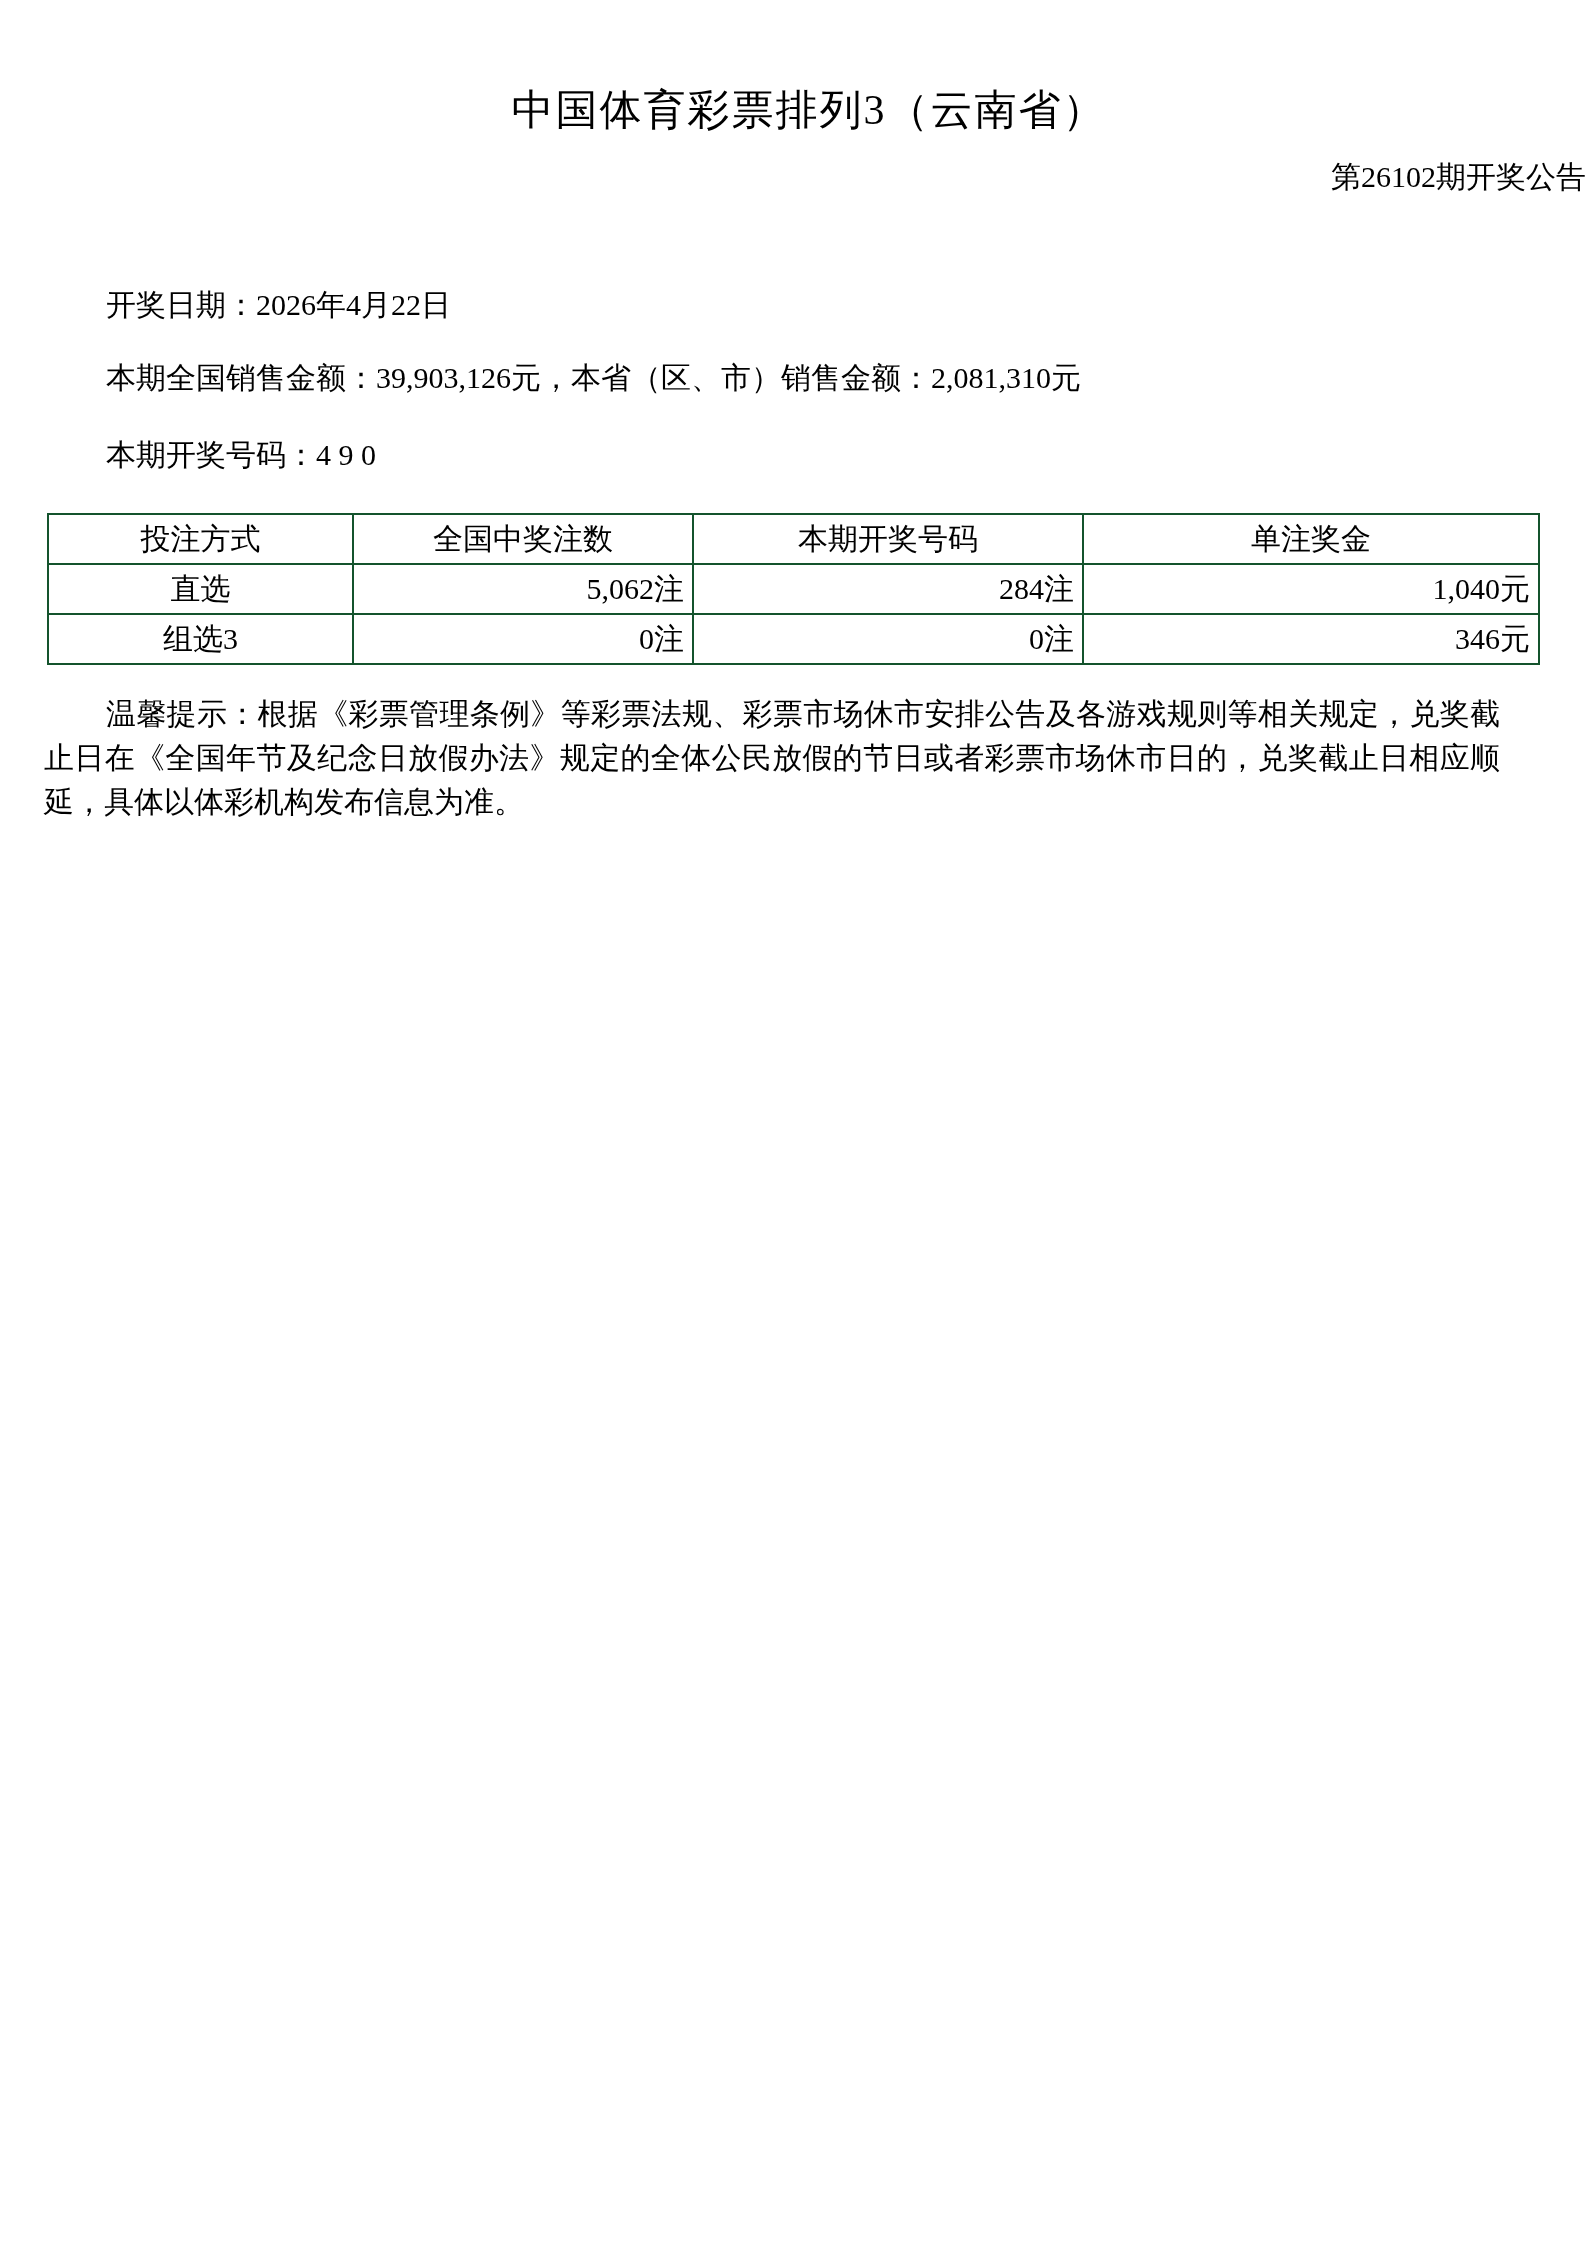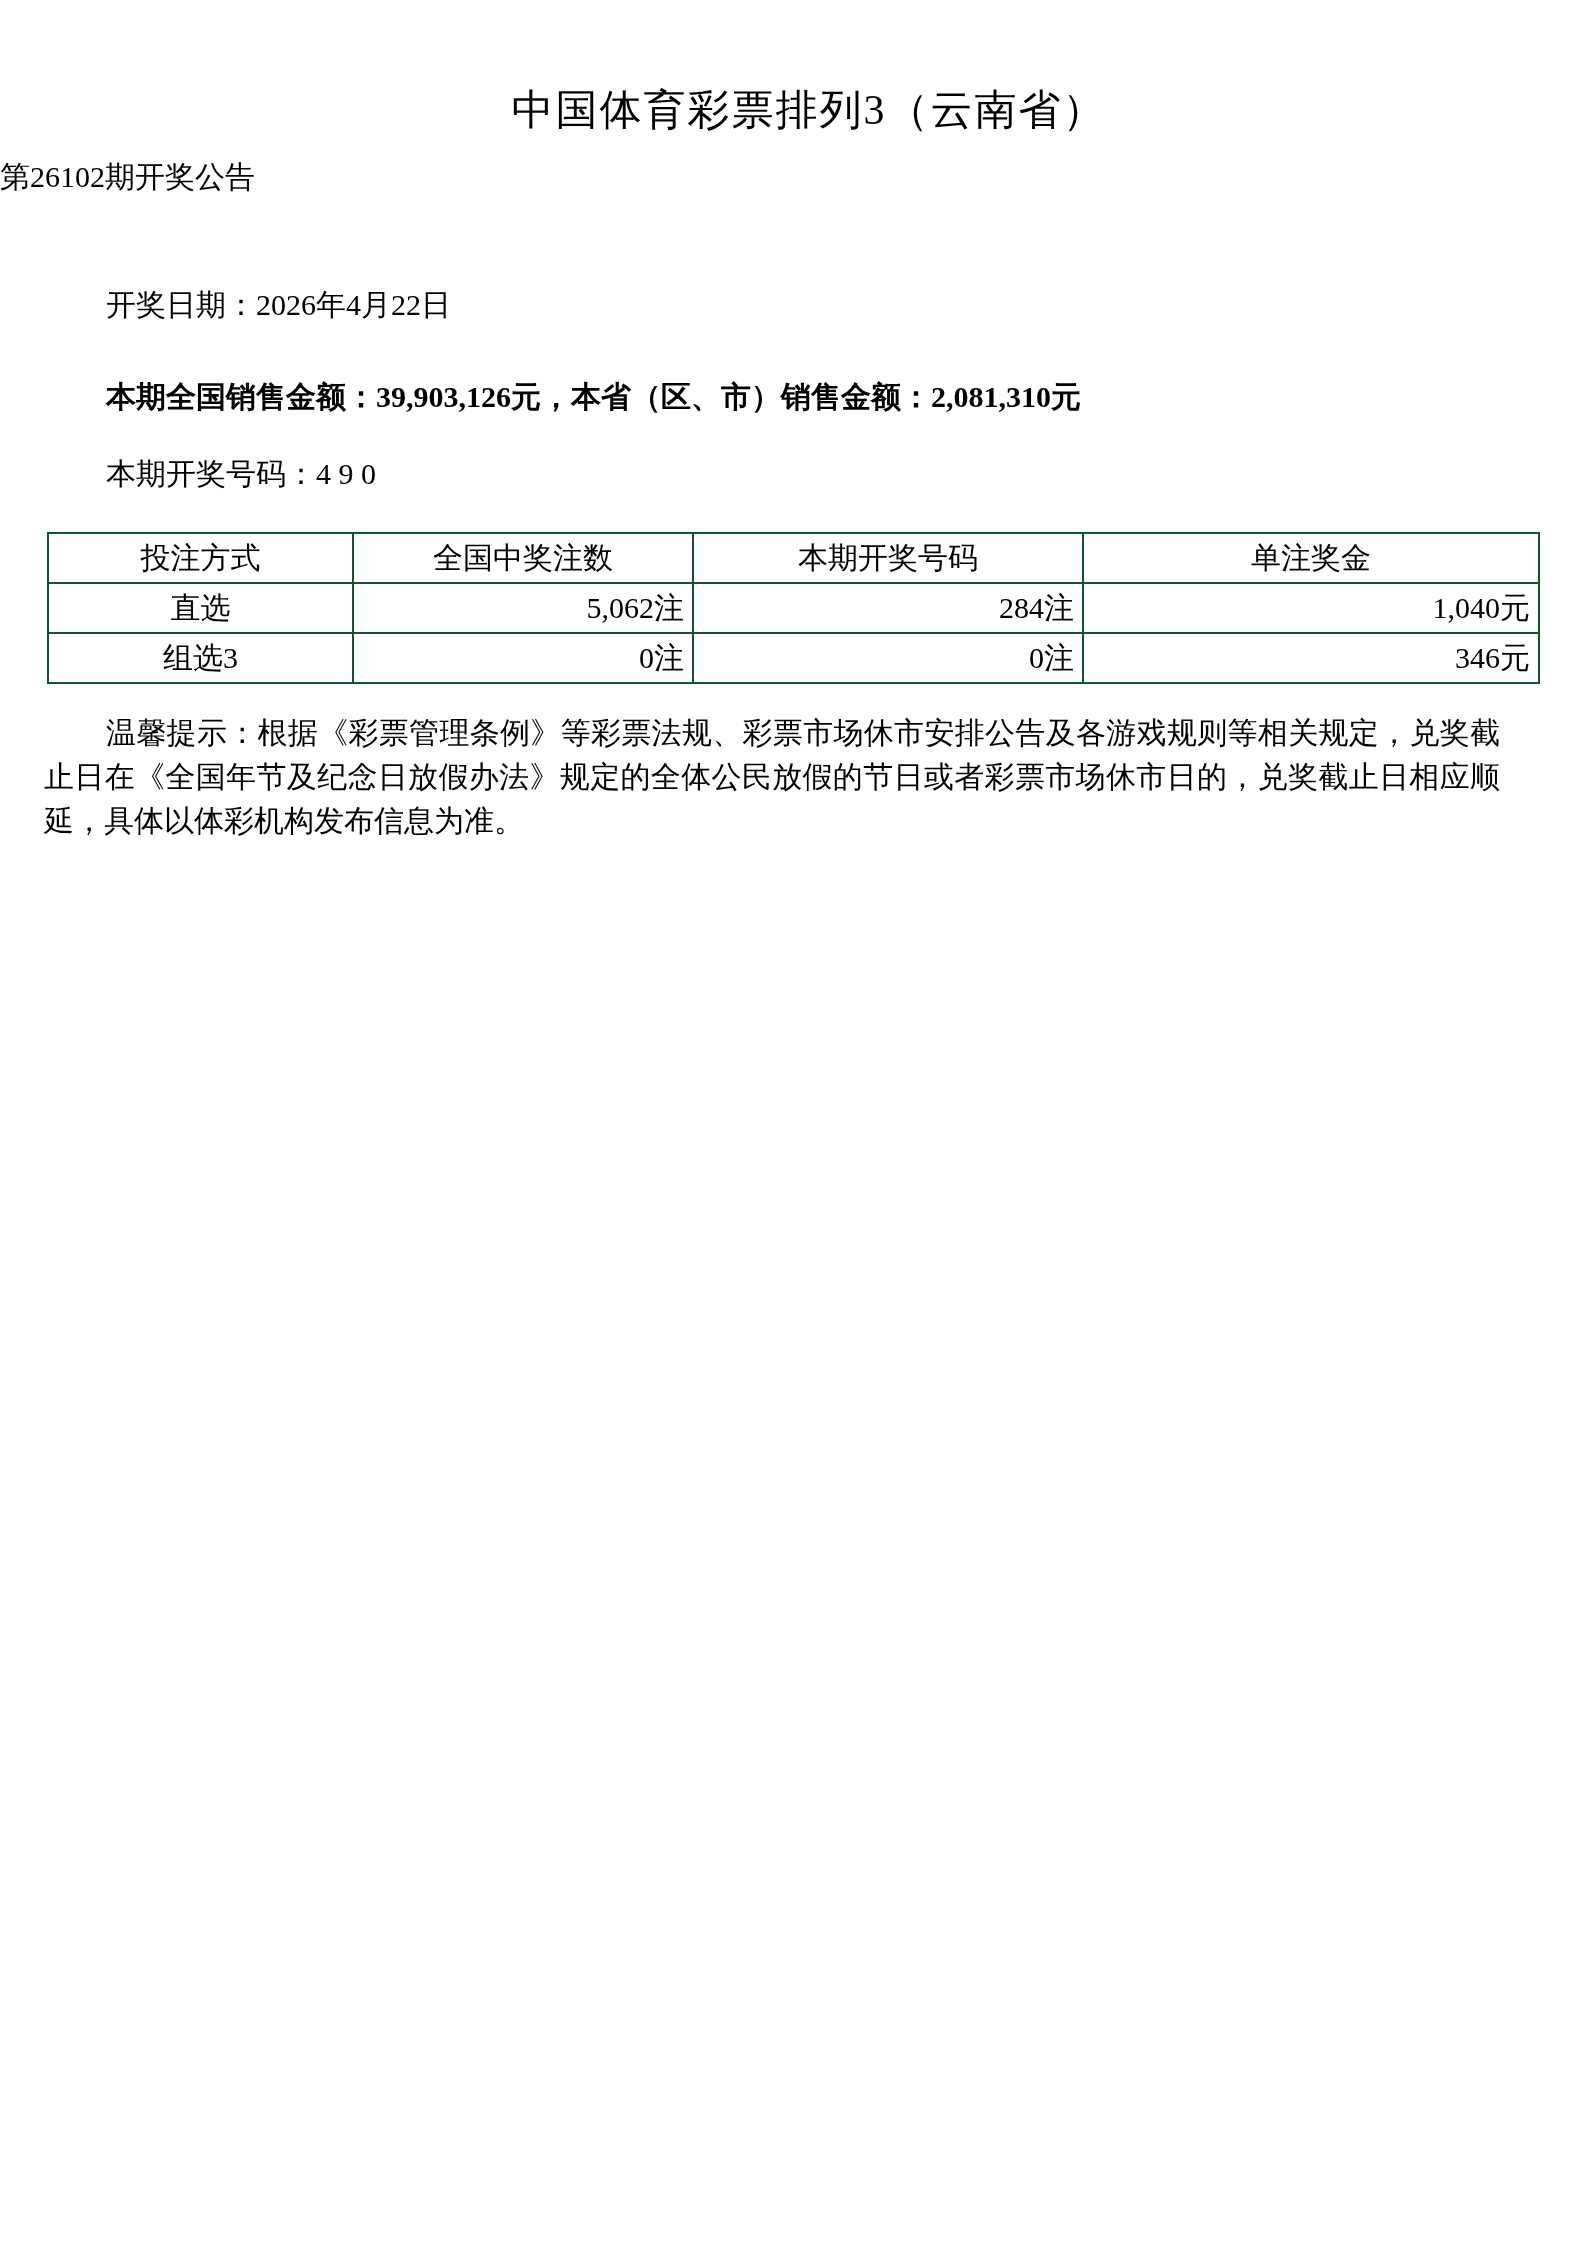--- a/index.html
+++ b/index.html
@@ -25,34 +25,34 @@
     text-align: center;
     font-size: 42px;
     line-height: 52px;
     letter-spacing: 2px;
     font-weight: normal;
     margin: 0;
     padding-left: 32px;
   }
   .doc-subtitle {
     margin: 22px 0 0 0;
-    text-align: left;
+    text-align: right;
     font-size: 30px;
     line-height: 38px;
     font-weight: normal;
   }
   .bodyline {
     margin: 0 86px 0 44px;
     font-size: 30px;
     line-height: 36px;
     text-indent: 62px;
     white-space: nowrap;
   }
   .line-date     { margin-top: 91px; }
-  .line-sales    { margin-top: 56px; font-weight: bold; }
+  .line-sales    { margin-top: 37px; }
   .line-numbers  { margin-top: 41px; }
   .line-rollover { margin-top: 16px; text-indent: 54px; }
   .line-deadline { margin-top: 38px; text-indent: 54px; }
   .notice {
     margin: 27px 86px 0 44px;
     font-size: 30px;
     line-height: 44px;
     text-indent: 62px;
     text-align: justify;
   }

